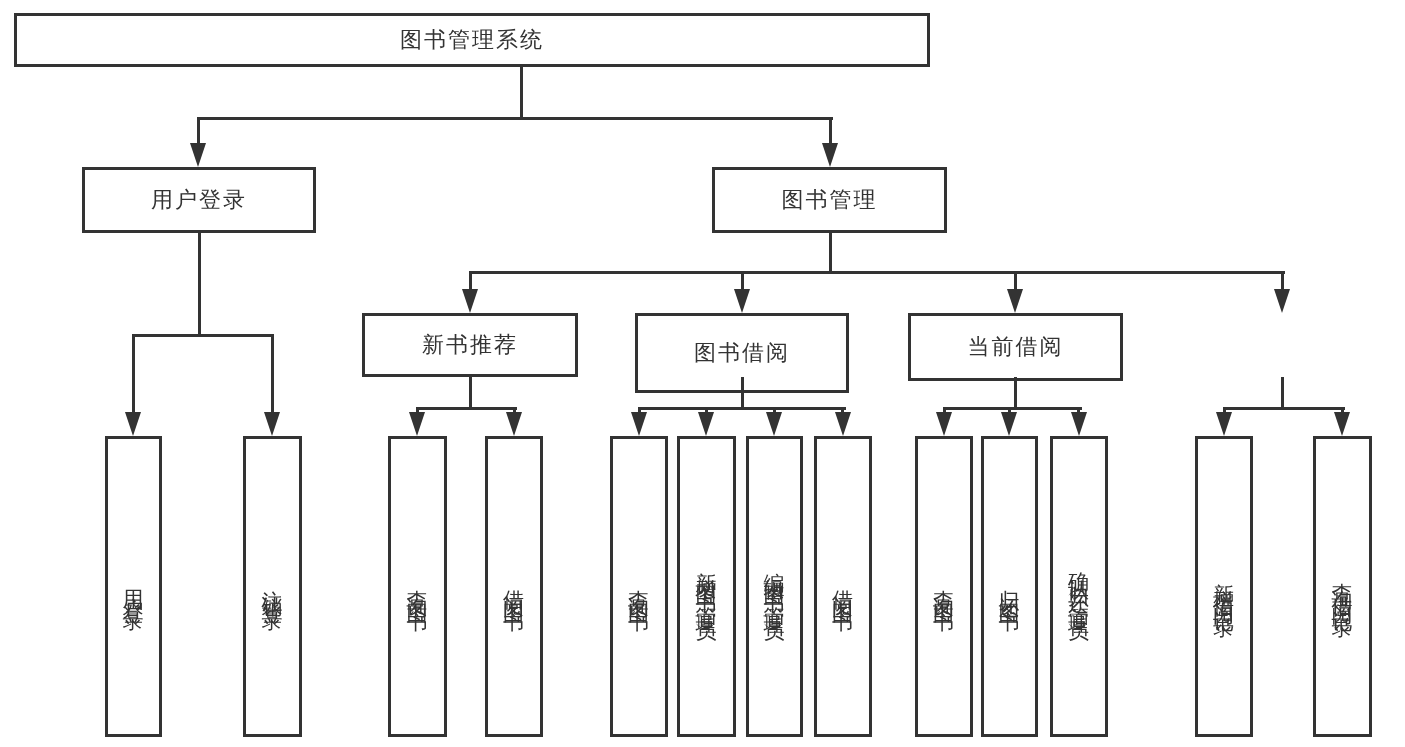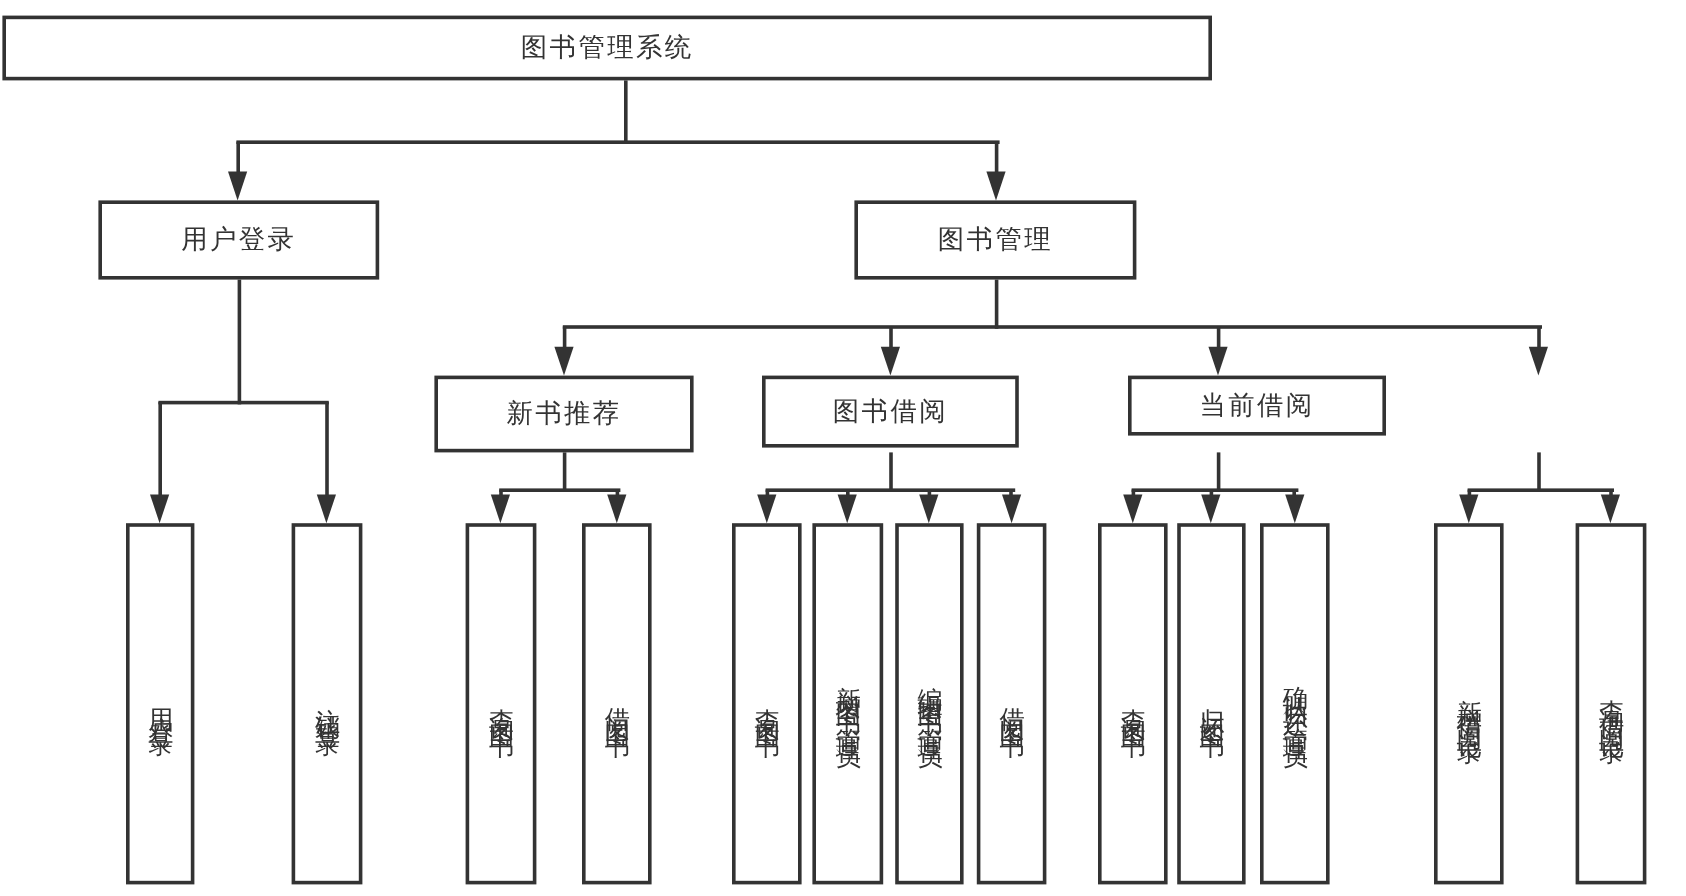--- a/index.html
+++ b/index.html
@@ -27,28 +27,28 @@
   .watermark {
     position:absolute; right:4px; bottom:1px; z-index:5;
     font-size:21px; color:#bcbdc4; white-space:nowrap;
   }
 </style>
 </head>
 <body>
 
 <div class="canvas">
 
-  <div class="box hbox" style="left:2px;top:13px;width:1008px;height:54px">图书管理系统</div>
+  <div class="box hbox" style="left:14px;top:13px;width:916px;height:54px">图书管理系统</div>
 
   <div class="box hbox" style="left:82px;top:167px;width:234px;height:66px">用户登录</div>
   <div class="box hbox" style="left:362px;top:313px;width:216px;height:64px">新书推荐</div>
 
   <div class="box hbox" style="left:712px;top:167px;width:235px;height:66px">图书管理</div>
-  <div class="box hbox" style="left:635px;top:313px;width:214px;height:60px">图书借阅</div>
-  <div class="box hbox" style="left:940px;top:313px;width:215px;height:50px">当前借阅</div>
+  <div class="box hbox" style="left:635px;top:313px;width:214px;height:80px">图书借阅</div>
+  <div class="box hbox" style="left:908px;top:313px;width:215px;height:68px">当前借阅</div>
 
   <div class="box vbox" style="left:105px;top:436px;width:57px;height:301px">用户登录</div>
   <div class="box vbox" style="left:243px;top:436px;width:59px;height:301px">注销登录</div>
 
   <div class="box vbox" style="left:388px;top:436px;width:59px;height:301px">查询图书</div>
   <div class="box vbox" style="left:485px;top:436px;width:58px;height:301px">借阅图书</div>
 
   <div class="box vbox" style="left:610px;top:436px;width:58px;height:301px">查询图书</div>
   <div class="box vbox" style="left:677px;top:436px;width:59px;height:301px">新增图书（管理员）</div>
   <div class="box vbox" style="left:746px;top:436px;width:57px;height:301px">编辑图书（管理员）</div>

